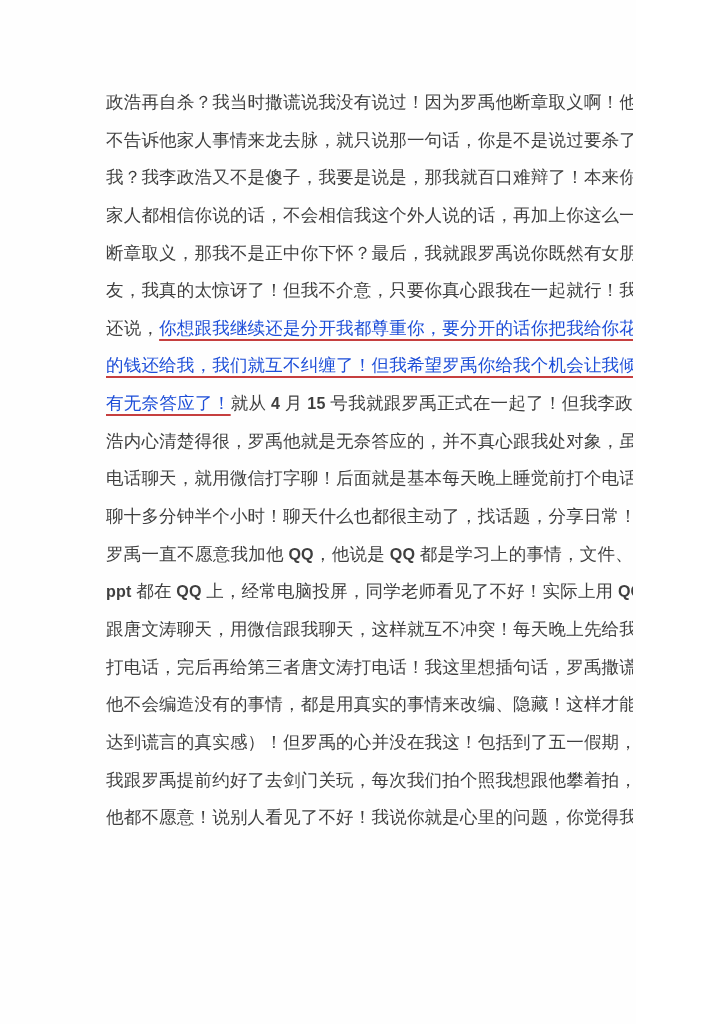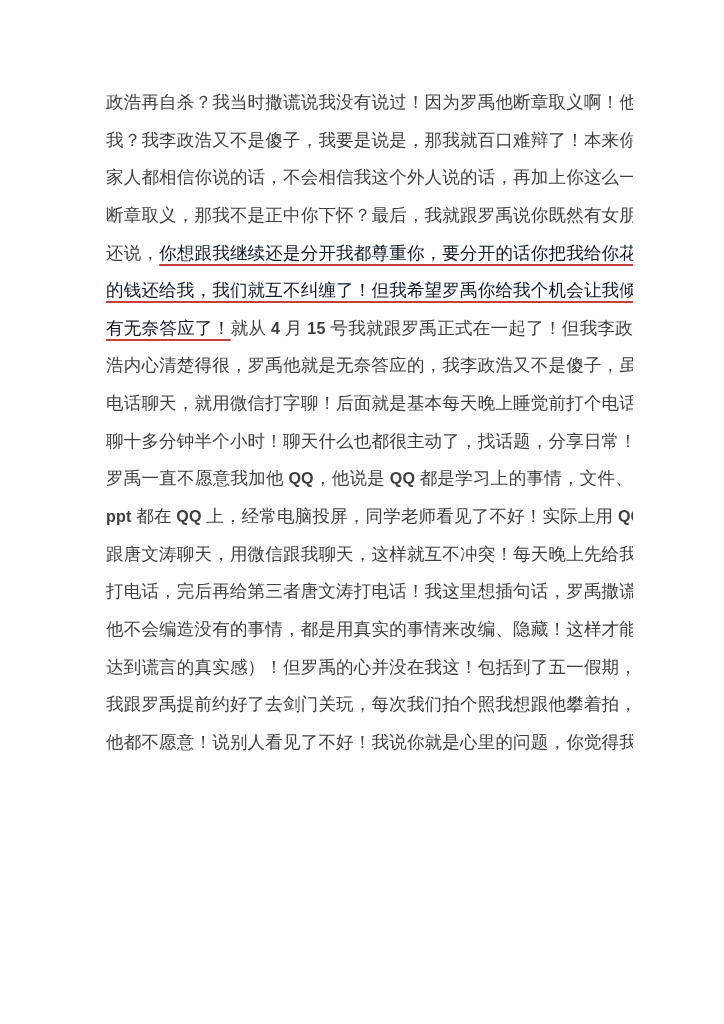--- a/index.html
+++ b/index.html
@@ -34,45 +34,47 @@
     text-align-last: justify;
     text-justify: inter-character;
     letter-spacing: 0.2px;
     overflow: hidden;
     white-space: nowrap;
   }
   .run {
     color: inherit;
   }
   .run.red {
-    color: #0f172a;
+    color: #1d4ed8;
     text-decoration: underline;
     text-decoration-color: #c63f3f;
     text-decoration-thickness: 1.5px;
     text-underline-offset: 5px;
   }
   .latin {
     font-family: "Liberation Sans", sans-serif;
     font-weight: 600;
     font-size: 0.92em;
   }
 </style>
 </head>
 <body>
 
 <div class="page">
   <div class="paragraph">
       <div class="line"><span class="run">政浩再自杀？我当时撒谎说我没有说过！因为罗禹他断章取义啊！他</span></div>
+      <div class="line"><span class="run">不告诉他家人事情来龙去脉，就只说那一句话，你是不是说过要杀了</span></div>
       <div class="line"><span class="run">我？我李政浩又不是傻子，我要是说是，那我就百口难辩了！本来你</span></div>
       <div class="line"><span class="run">家人都相信你说的话，不会相信我这个外人说的话，再加上你这么一</span></div>
       <div class="line"><span class="run">断章取义，那我不是正中你下怀？最后，我就跟罗禹说你既然有女朋</span></div>
+      <div class="line"><span class="run">友，我真的太惊讶了！但我不介意，只要你真心跟我在一起就行！我</span></div>
       <div class="line"><span class="run">还说，</span><span class="run red">你想跟我继续还是分开我都尊重你，要分开的话你把我给你花</span></div>
       <div class="line"><span class="run red">的钱还给我，我们就互不纠缠了！但我希望罗禹你给我个机会让我倾</span></div>
       <div class="line"><span class="run red">有无奈答应了！</span><span class="run">就从 <span class="latin">4</span> 月 <span class="latin">15</span> 号我就跟罗禹正式在一起了！但我李政</span></div>
-      <div class="line"><span class="run">浩内心清楚得很，罗禹他就是无奈答应的，我李政浩又不是傻子，虽</span></div>
+      <div class="line"><span class="run">浩内心清楚得很，罗禹他就是无奈答应的，并不真心跟我处对象，虽</span></div>
       <div class="line"><span class="run">电话聊天，就用微信打字聊！后面就是基本每天晚上睡觉前打个电话</span></div>
       <div class="line"><span class="run">聊十多分钟半个小时！聊天什么也都很主动了，找话题，分享日常！</span></div>
       <div class="line"><span class="run">罗禹一直不愿意我加他 <span class="latin">QQ</span>，他说是 <span class="latin">QQ</span> 都是学习上的事情，文件、</span></div>
       <div class="line"><span class="run"><span class="latin">ppt</span> 都在 <span class="latin">QQ</span> 上，经常电脑投屏，同学老师看见了不好！实际上用 <span class="latin">QQ</span></span></div>
       <div class="line"><span class="run">跟唐文涛聊天，用微信跟我聊天，这样就互不冲突！每天晚上先给我</span></div>
       <div class="line"><span class="run">打电话，完后再给第三者唐文涛打电话！我这里想插句话，罗禹撒谎</span></div>
       <div class="line"><span class="run">他不会编造没有的事情，都是用真实的事情来改编、隐藏！这样才能</span></div>
       <div class="line"><span class="run">达到谎言的真实感）！但罗禹的心并没在我这！包括到了五一假期，</span></div>
       <div class="line"><span class="run">我跟罗禹提前约好了去剑门关玩，每次我们拍个照我想跟他攀着拍，</span></div>
       <div class="line"><span class="run">他都不愿意！说别人看见了不好！我说你就是心里的问题，你觉得我</span></div>

